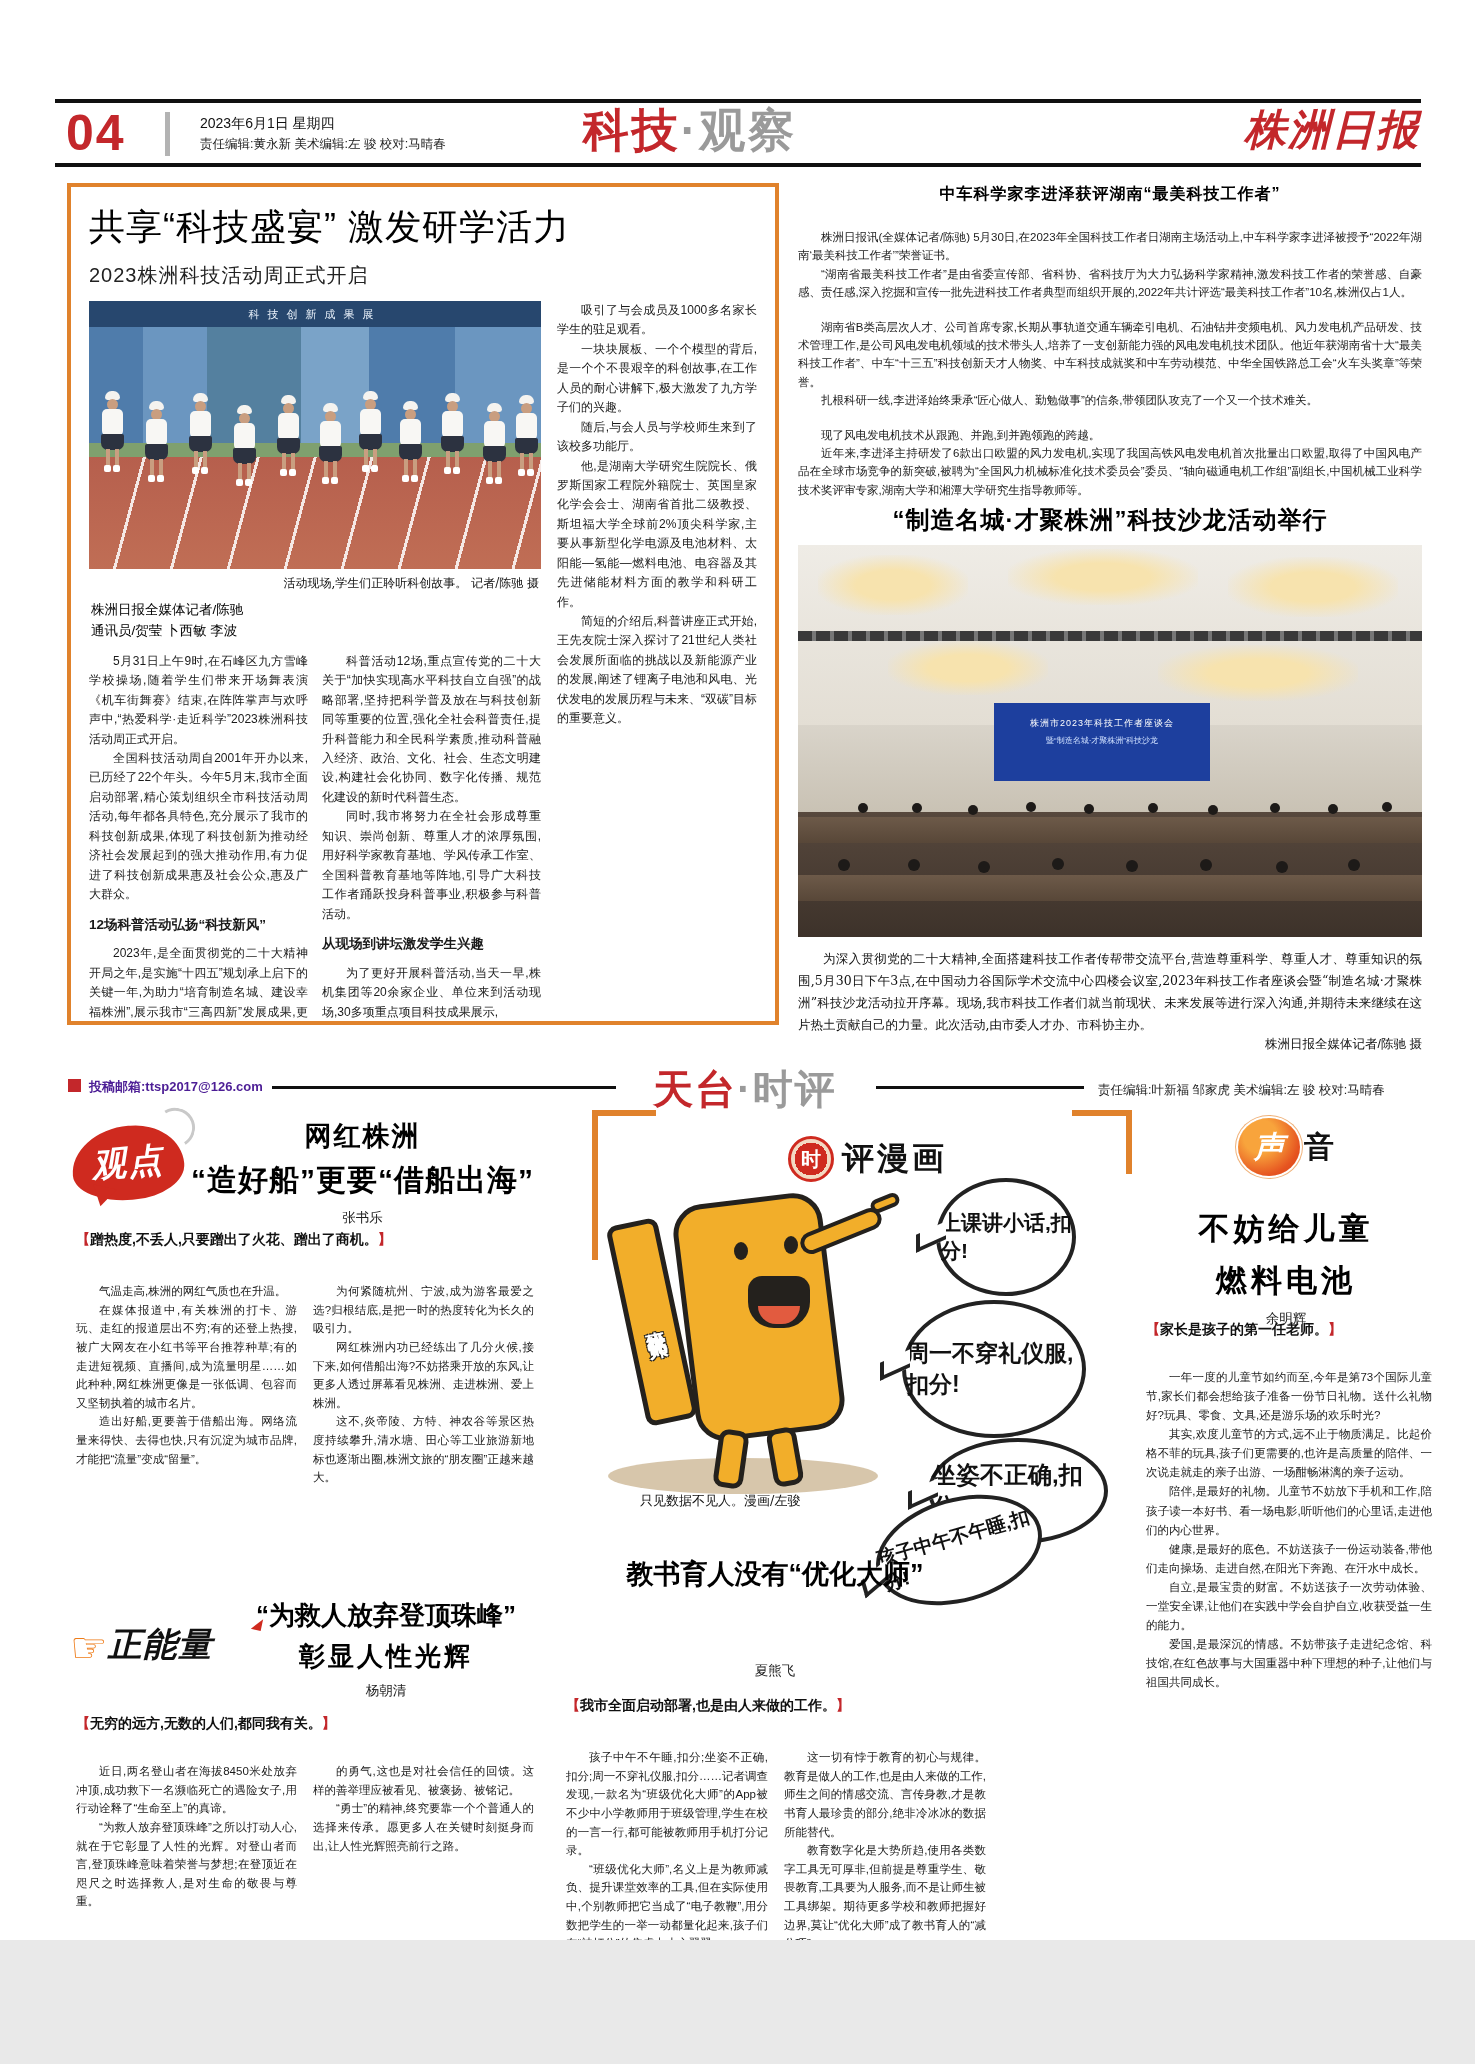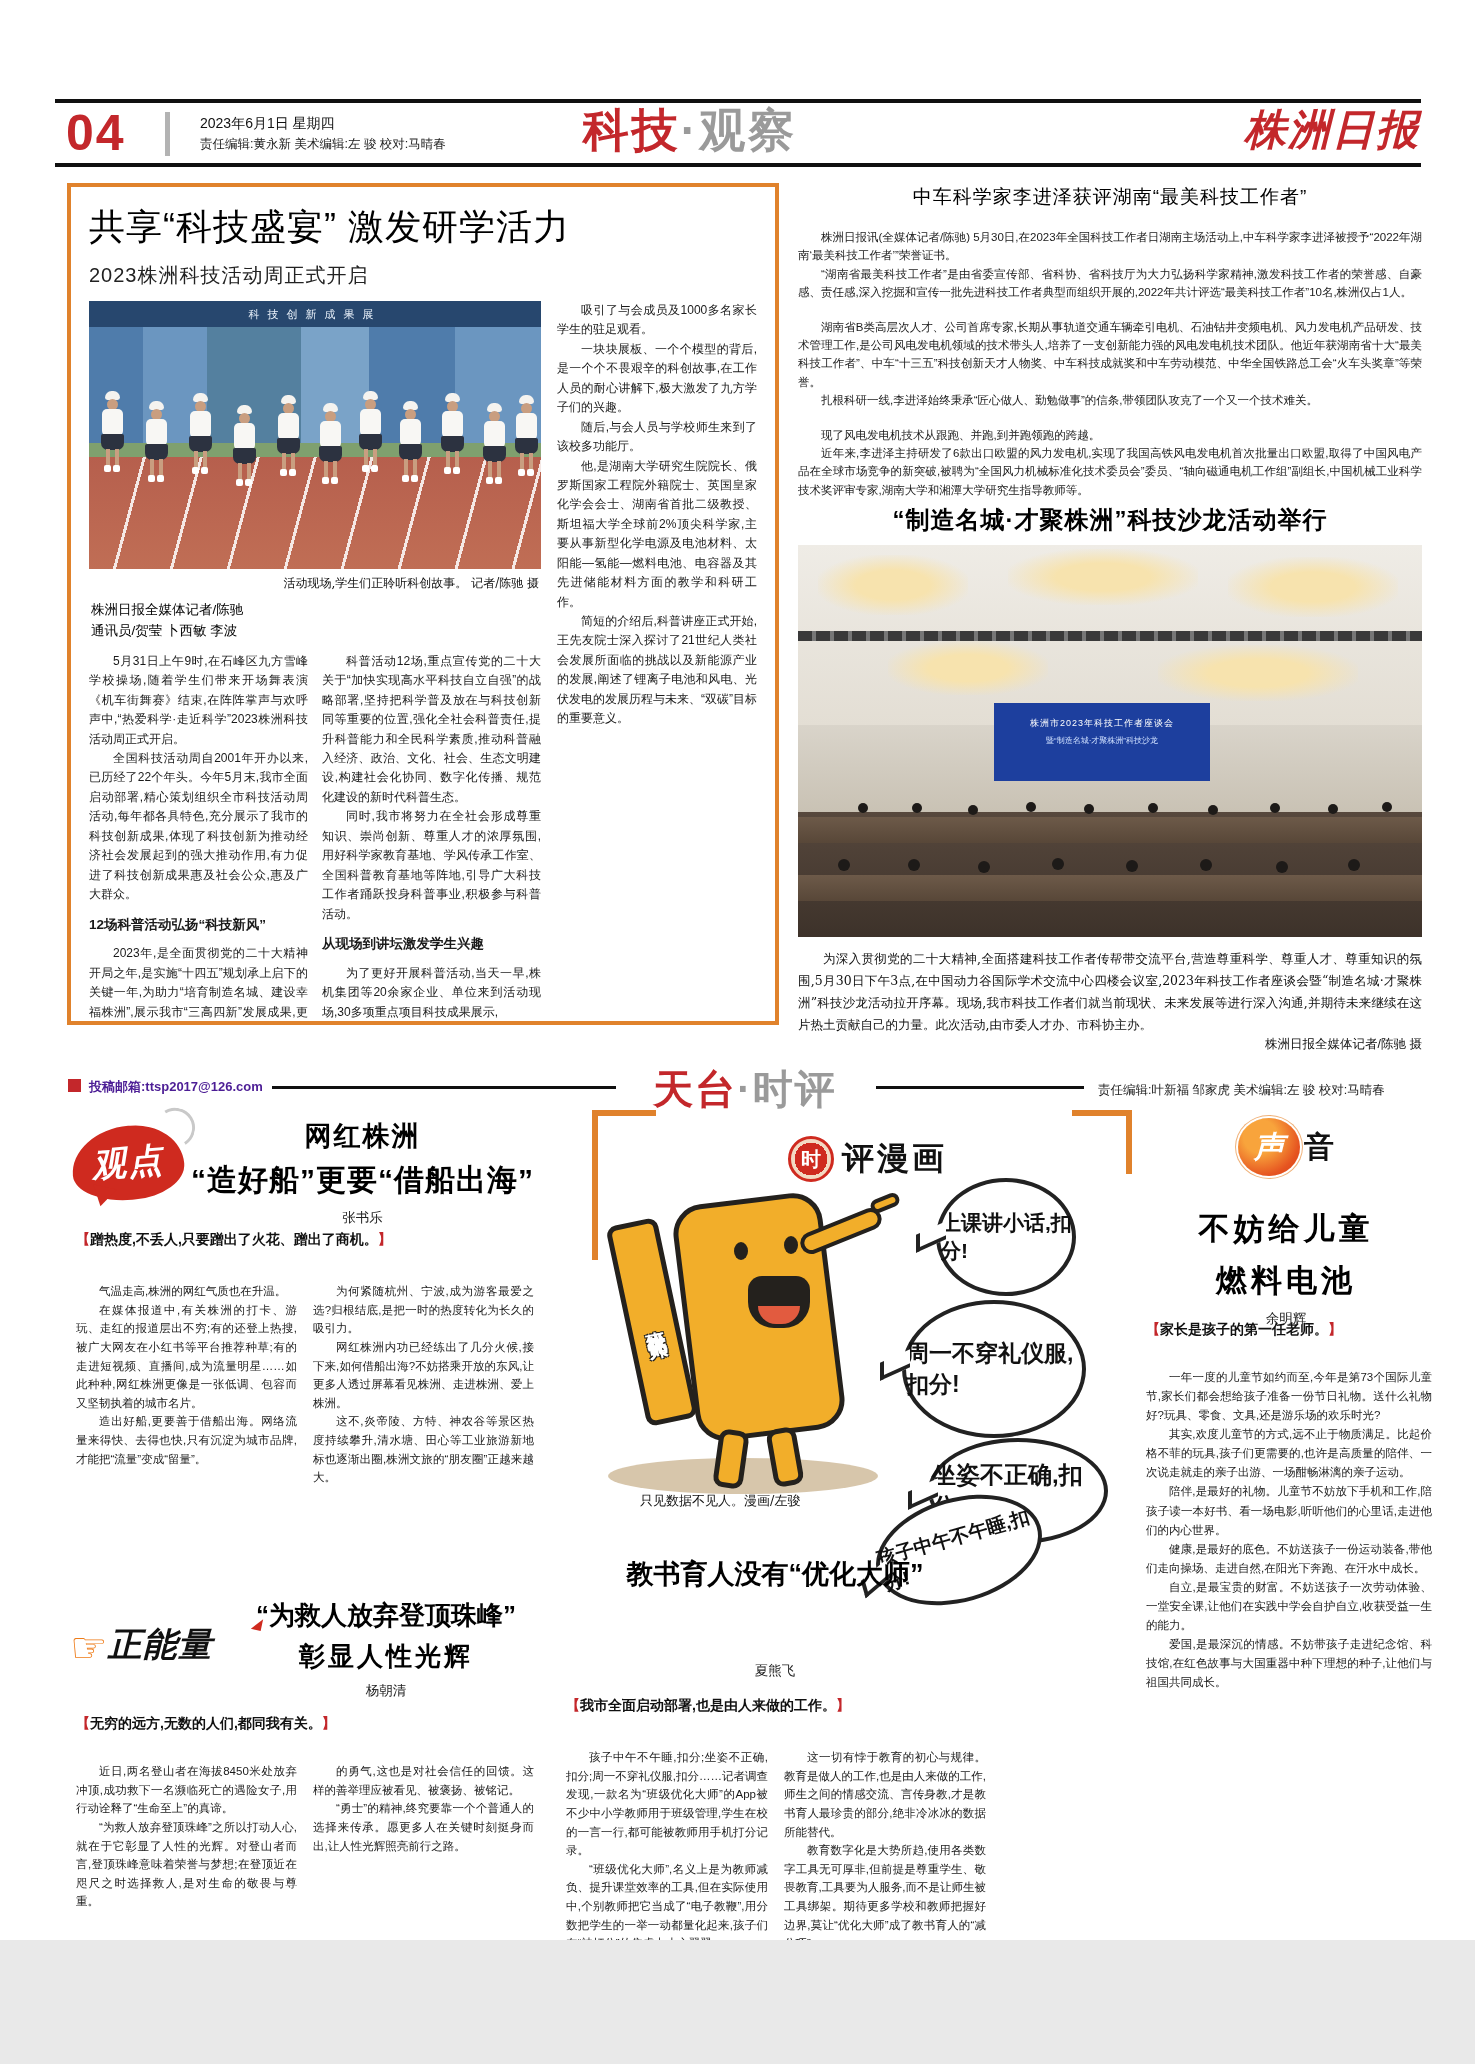--- a/index.html
+++ b/index.html
@@ -40,21 +40,21 @@
   .kid .legs  { left:7px;  top:58px; width:4px;  height:17px; background:#c99e80; box-shadow:9px 0 #c99e80; }
   .kid .socks { left:5px;  top:74px; width:7px;  height:7px;  background:#fff; border-radius:2px; box-shadow:9px 0 #fff; }
   .photo-cap { font-family:"DejaVu Serif", serif; font-size:12px; color:#111; text-align:right; margin:6px 2px 8px 0; }
   .byline { font-size:13.5px; line-height:1.55; margin:2px 0 10px 2px; color:#000; }
   .mb-cols { display:flex; gap:14px; height:380px; overflow:hidden; }
   .mb-cols .col { flex:1; font-size:12px; line-height:1.62; }
   .col p, .mb-right p { text-indent:2em; text-align:justify; color:#1a1a1a; }
   .col-subhead { font-size:13.5px; font-weight:bold; text-align:center; margin:9px 0; text-indent:0 !important; color:#000; }
 
   
-  .award-headline { position:absolute; left:798px; top:184px; width:624px; text-align:center; font-size:19px; font-weight:400; letter-spacing:1px; color:#000; }
+  .award-headline { position:absolute; left:798px; top:184px; width:624px; text-align:center; font-size:16px; font-weight:700; letter-spacing:1px; color:#000; }
   .award-cols { position:absolute; left:798px; top:228px; width:624px; height:268px; display:flex; gap:16px; overflow:hidden;flex-direction:column; }
   .award-cols .col { flex:1; font-size:11.5px; line-height:1.6; }
   .salon-headline { position:absolute; left:798px; top:504px; width:624px; text-align:center; font-size:24px; font-weight:900; letter-spacing:1px; color:#000; }
   .conf-photo { position:absolute; left:798px; top:545px; width:624px; height:392px; overflow:hidden; background:#ddd8d0; }
   .cf-ceiling { position:absolute; left:0; top:0; width:100%; height:46%; background:linear-gradient(#efece6,#e3ded4); }
   .cf-light { position:absolute; background:radial-gradient(ellipse at center, #f7e3ae 0 35%, rgba(247,227,174,0) 75%); }
   .cf-beam { position:absolute; left:0; top:86px; width:100%; height:10px; background:repeating-linear-gradient(90deg,#3a3a3a 0 14px,#777 14px 18px); }
   .cf-wall { position:absolute; left:0; top:46%; width:100%; height:22%; background:linear-gradient(#d9d4ca,#c9c2b4); }
   .cf-screen { position:absolute; left:196px; top:158px; width:216px; height:78px; background:#1d3f9e; color:#fff; text-align:center; padding-top:14px; }
   .cf-screen .s1 { font-size:9px; letter-spacing:1px; }

